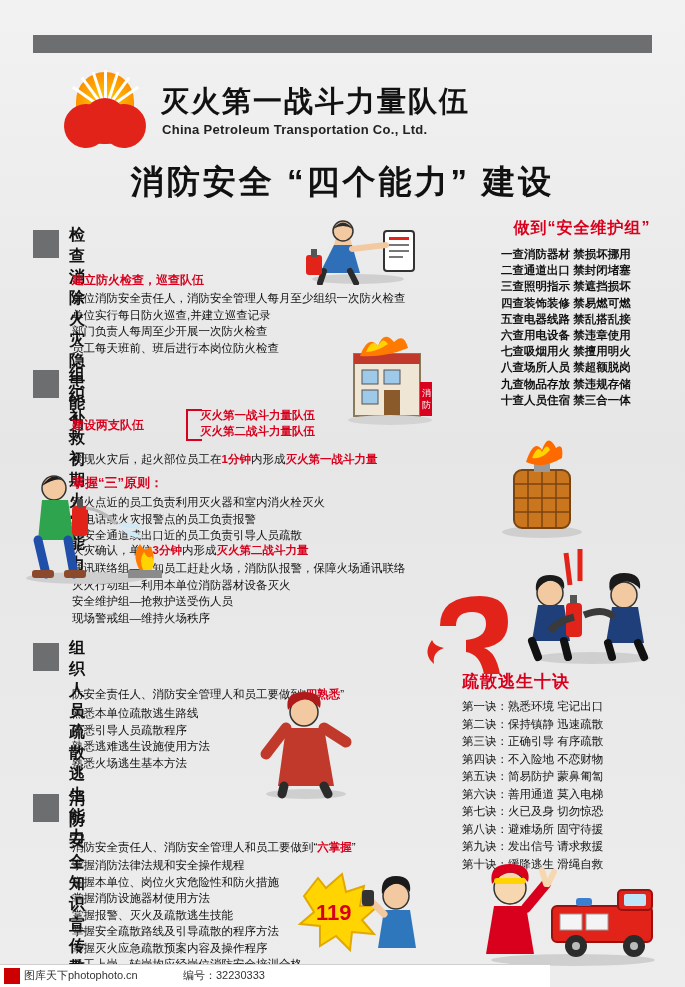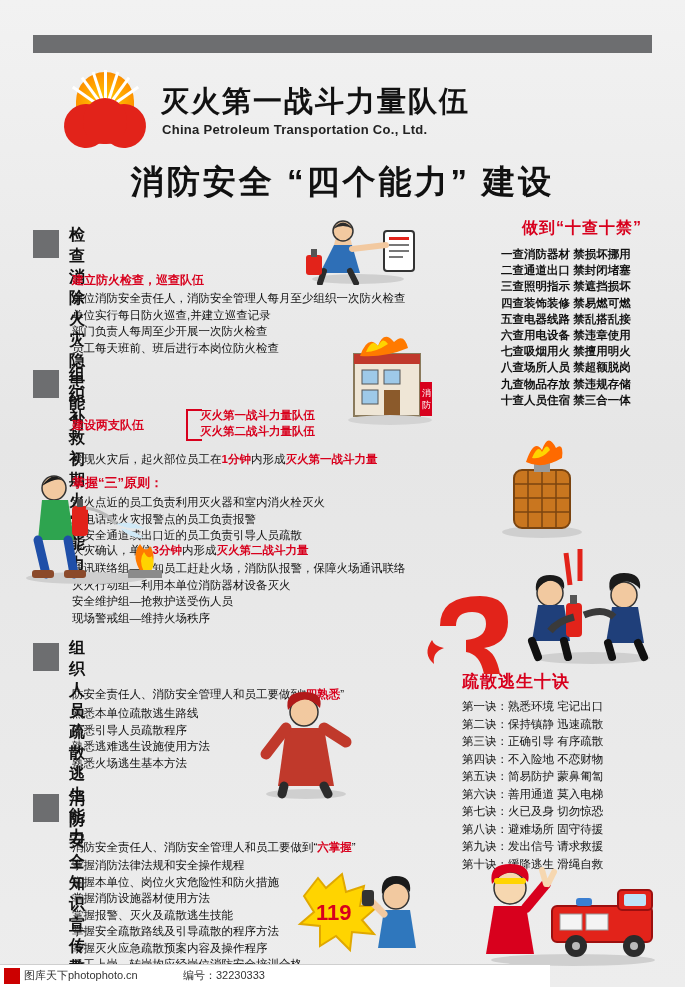--- a/index.html
+++ b/index.html
@@ -196,21 +196,21 @@
   <div class="body-txt" style="left:72px;top:857px;width:400px;">掌握消防法律法规和安全操作规程
 掌握本单位、岗位火灾危险性和防火措施
 掌握消防设施器材使用方法
 掌握报警、灭火及疏散逃生技能
 掌握安全疏散路线及引导疏散的程序方法
 掌握灭火应急疏散预案内容及操作程序
 员工上岗、转岗均应经岗位消防安全培训合格
 在岗人员每年进行一次消防安全教育培训
 落实“五个一”</div>
 
-  <div class="tencheck-title">做到“十查十禁”</div>
+  <div class="tencheck-title">做到“安全维护组”</div>
   <div class="tencheck-list">一查消防器材  禁损坏挪用
 二查通道出口  禁封闭堵塞
 三查照明指示  禁遮挡损坏
 四查装饰装修  禁易燃可燃
 五查电器线路  禁乱搭乱接
 六查用电设备  禁违章使用
 七查吸烟用火  禁擅用明火
 八查场所人员  禁超额脱岗
 九查物品存放  禁违规存储
 十查人员住宿  禁三合一体</div>

